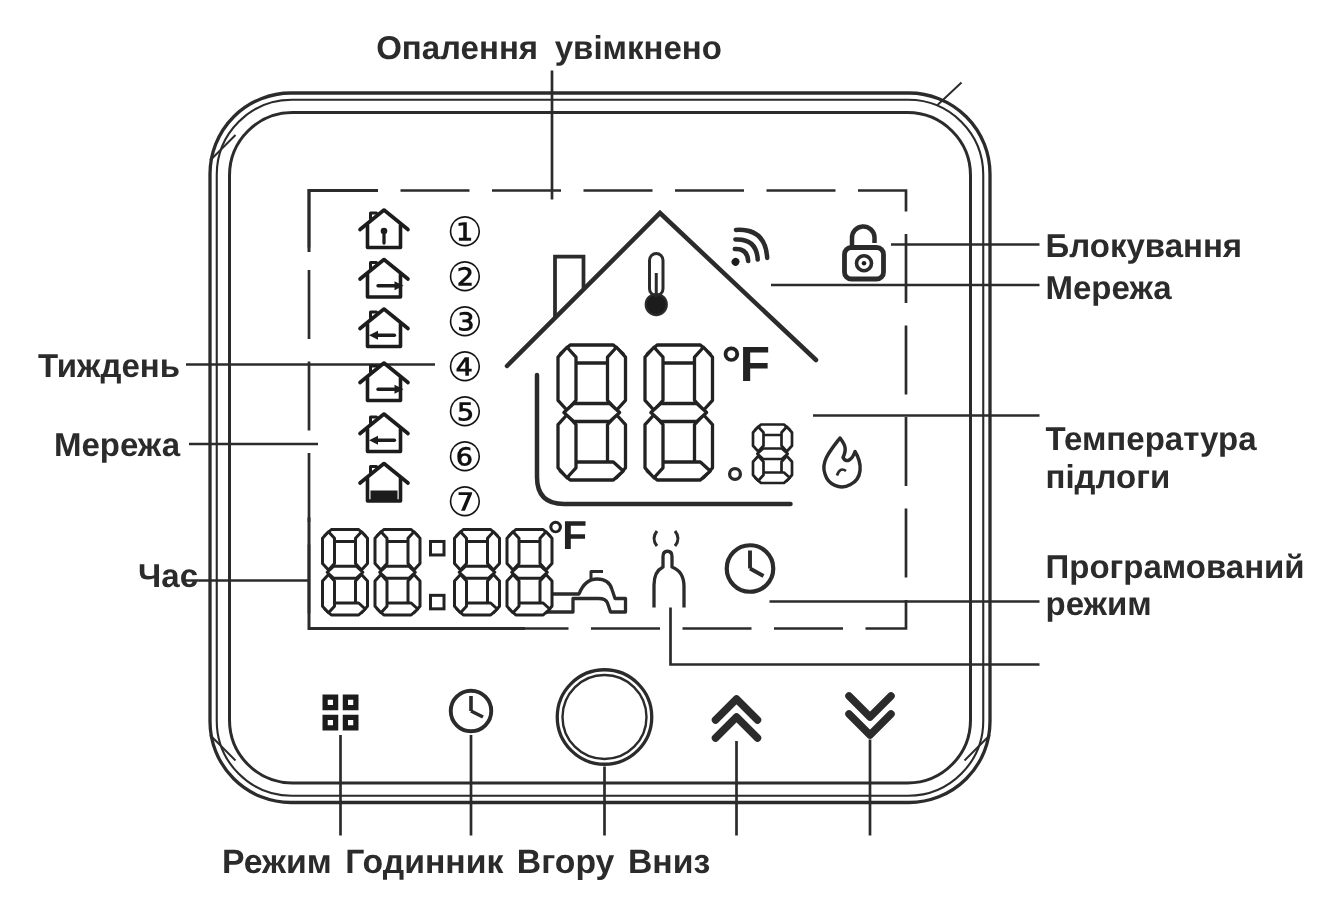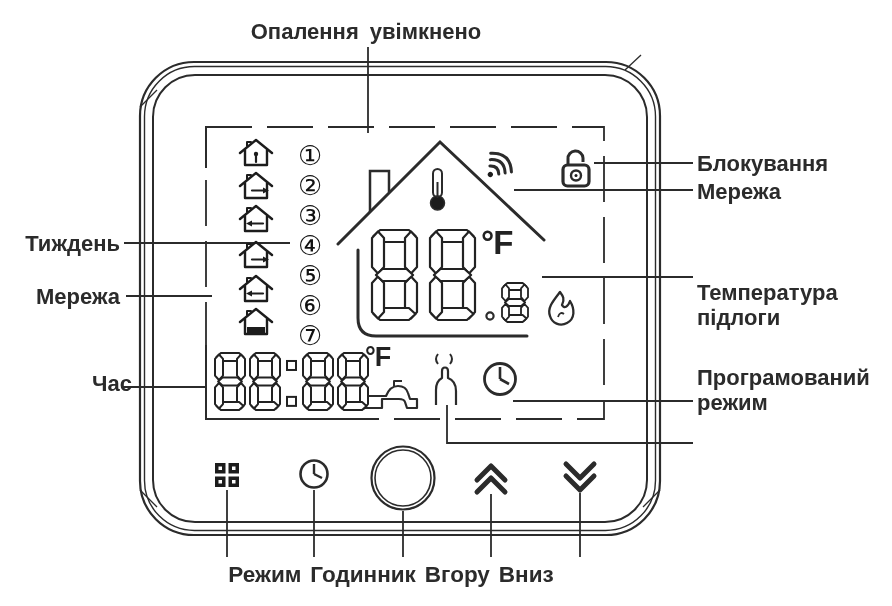--- a/index.html
+++ b/index.html
@@ -20,21 +20,21 @@
   #floor-label{top:263px;width:175px;margin-top:17px;}
   #program-label{top:365px;width:200px;}
   #manual-label{top:430px;}
   #week-days{position:absolute;left:294px;top:141px;width:32px;text-align:center;
              font-family:"DejaVu Sans",sans-serif;font-size:27px;color:#111;}
   #week-days span{display:block;height:30px;line-height:30px;}
   .lcd-unit{position:absolute;font-weight:700;color:#222;}
   #temp-unit{left:481px;top:224px;font-size:33px;letter-spacing:-1px;}
   #time-unit{left:365px;top:342px;font-size:27px;letter-spacing:-1px;}
   #btn-caption{position:absolute;left:148px;top:562px;width:486px;display:flex;
-               justify-content:center;gap:9px;font-weight:700;font-size:22.5px;color:#2b2b2b;}
+               gap:9px;font-weight:700;font-size:22.5px;color:#2b2b2b;}
   #btn-caption span{white-space:nowrap;}
 </style>
 </head>
 <body>
 
 <div class="stage">
 
 <svg width="892" height="606" viewBox="0 0 892 606">
   <g fill="none" stroke="#2b2b2b" stroke-width="2">
 

